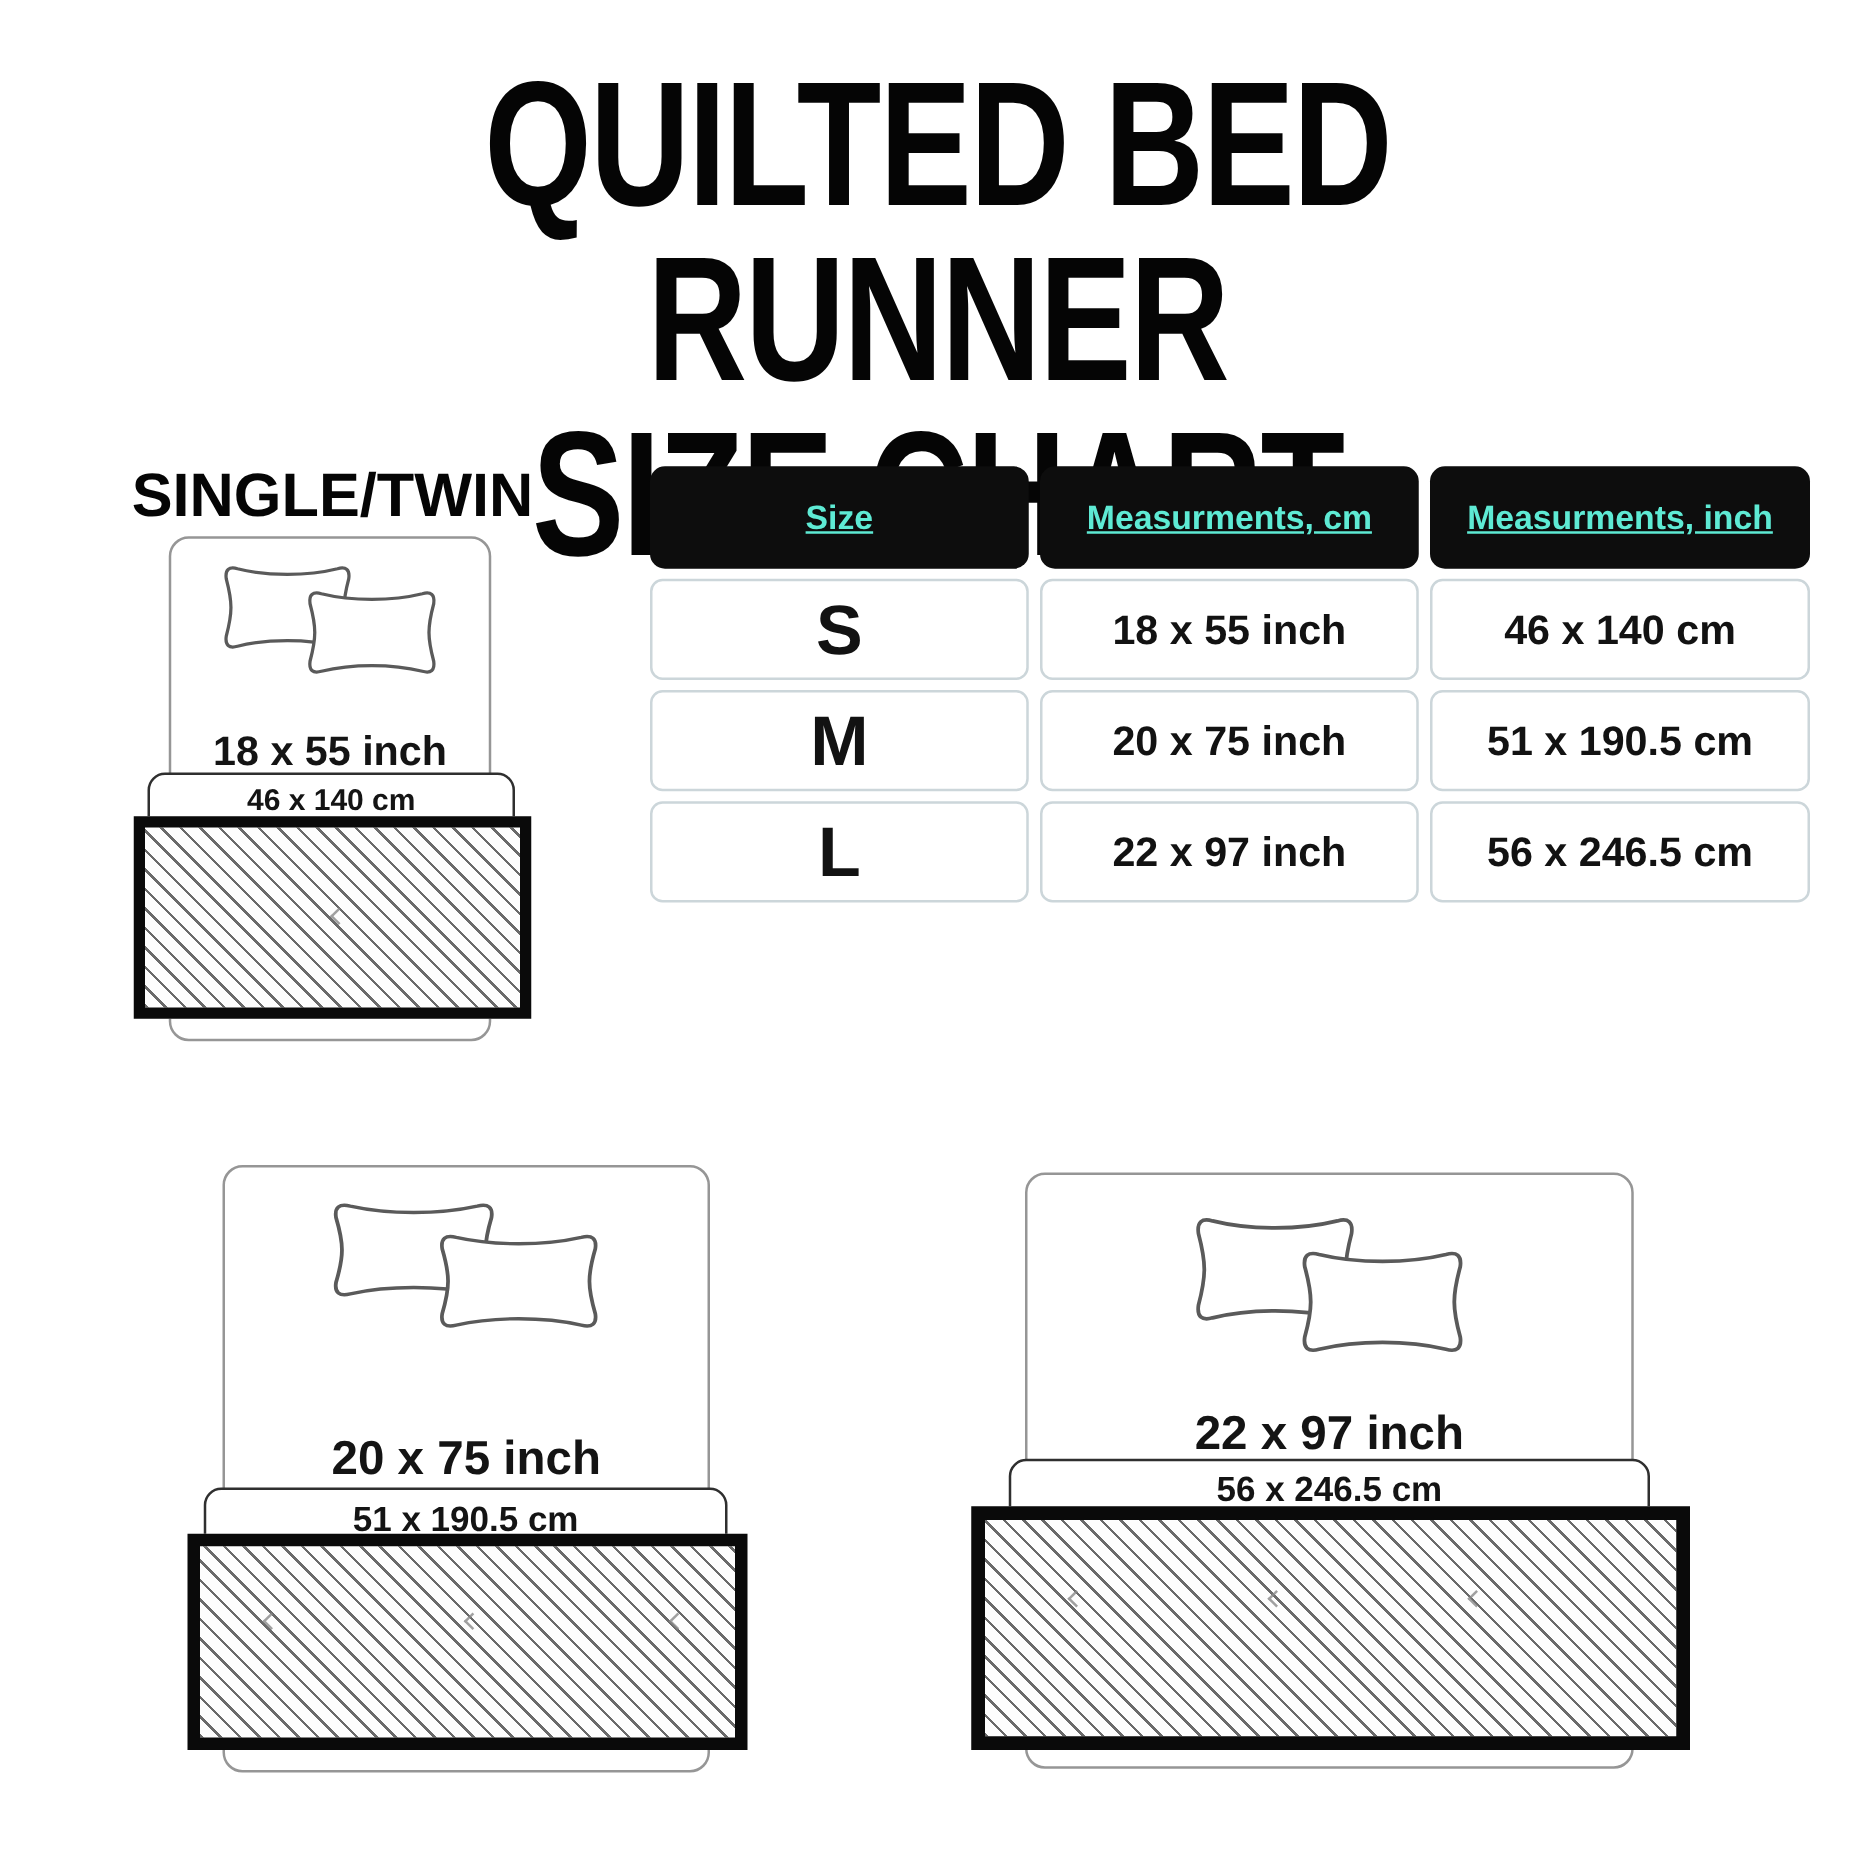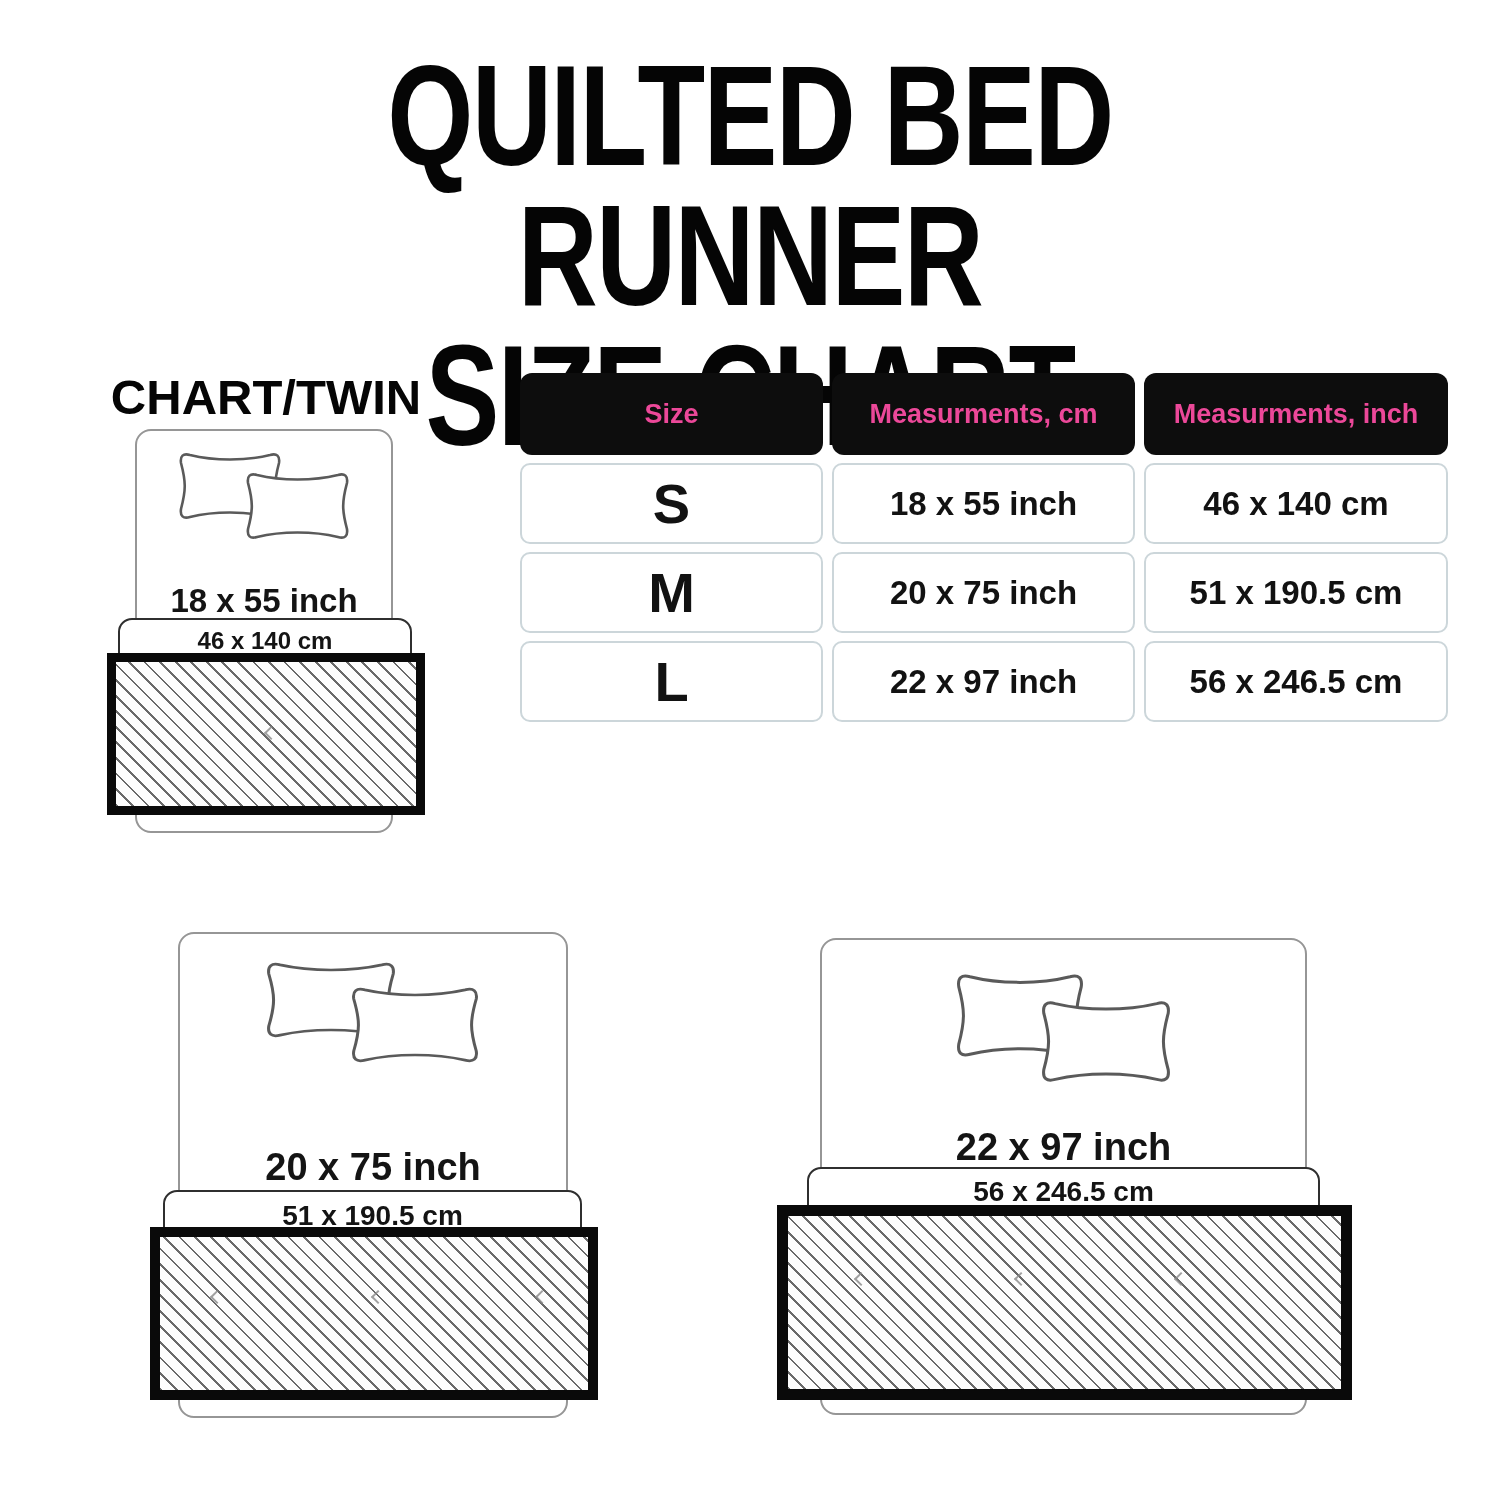--- a/index.html
+++ b/index.html
@@ -18,23 +18,23 @@
   }
   
   .size-table{
     position:absolute;left:520px;top:373px;
     display:grid;
     grid-template-columns:303px 303px 304px;
     grid-template-rows:82px 81px 81px 81px;
     column-gap:9px;row-gap:8px;
   }
   .th{
-    background:#0d0d0d;color:#ec4899;border-radius:12px;
+    background:#0d0d0d;color:#5eead4;border-radius:12px;
     display:flex;align-items:center;justify-content:center;
-    font-size:27px;font-weight:700;
+    font-size:27px;font-weight:700;text-decoration:underline;
   }
   .td{
     background:#ffffff;border:2px solid #ccd6da;border-radius:10px;
     display:flex;align-items:center;justify-content:center;
     font-size:33px;font-weight:700;color:#121212;
   }
   .td.size-cell{font-size:56px;}
   
   .diagram{position:absolute;}
   .diagram h2{
@@ -122,21 +122,21 @@
   <div class="td size-cell">M</div>
   <div class="td">20 x 75 inch</div>
   <div class="td">51 x 190.5 cm</div>
 
   <div class="td size-cell">L</div>
   <div class="td">22 x 97 inch</div>
   <div class="td">56 x 246.5 cm</div>
 </div>
 
 <div class="diagram" id="d-single">
-  <h2>CHART/TWIN</h2>
+  <h2>SINGLE/TWIN</h2>
   <div class="bed"></div>
   <svg class="pillow pillow1" viewBox="0 0 104 76" preserveAspectRatio="none">
     <use href="#pillow-shape" fill="#ffffff" stroke="#5a5a5a" stroke-width="2.6"></use>
   </svg>
   <svg class="pillow pillow2" viewBox="0 0 104 76" preserveAspectRatio="none">
     <use href="#pillow-shape" fill="#ffffff" stroke="#5a5a5a" stroke-width="2.6"></use>
   </svg>
   <div class="inch-label">18 x 55 inch</div>
   <div class="cm-box">
     <span>46 x 140 cm</span>

